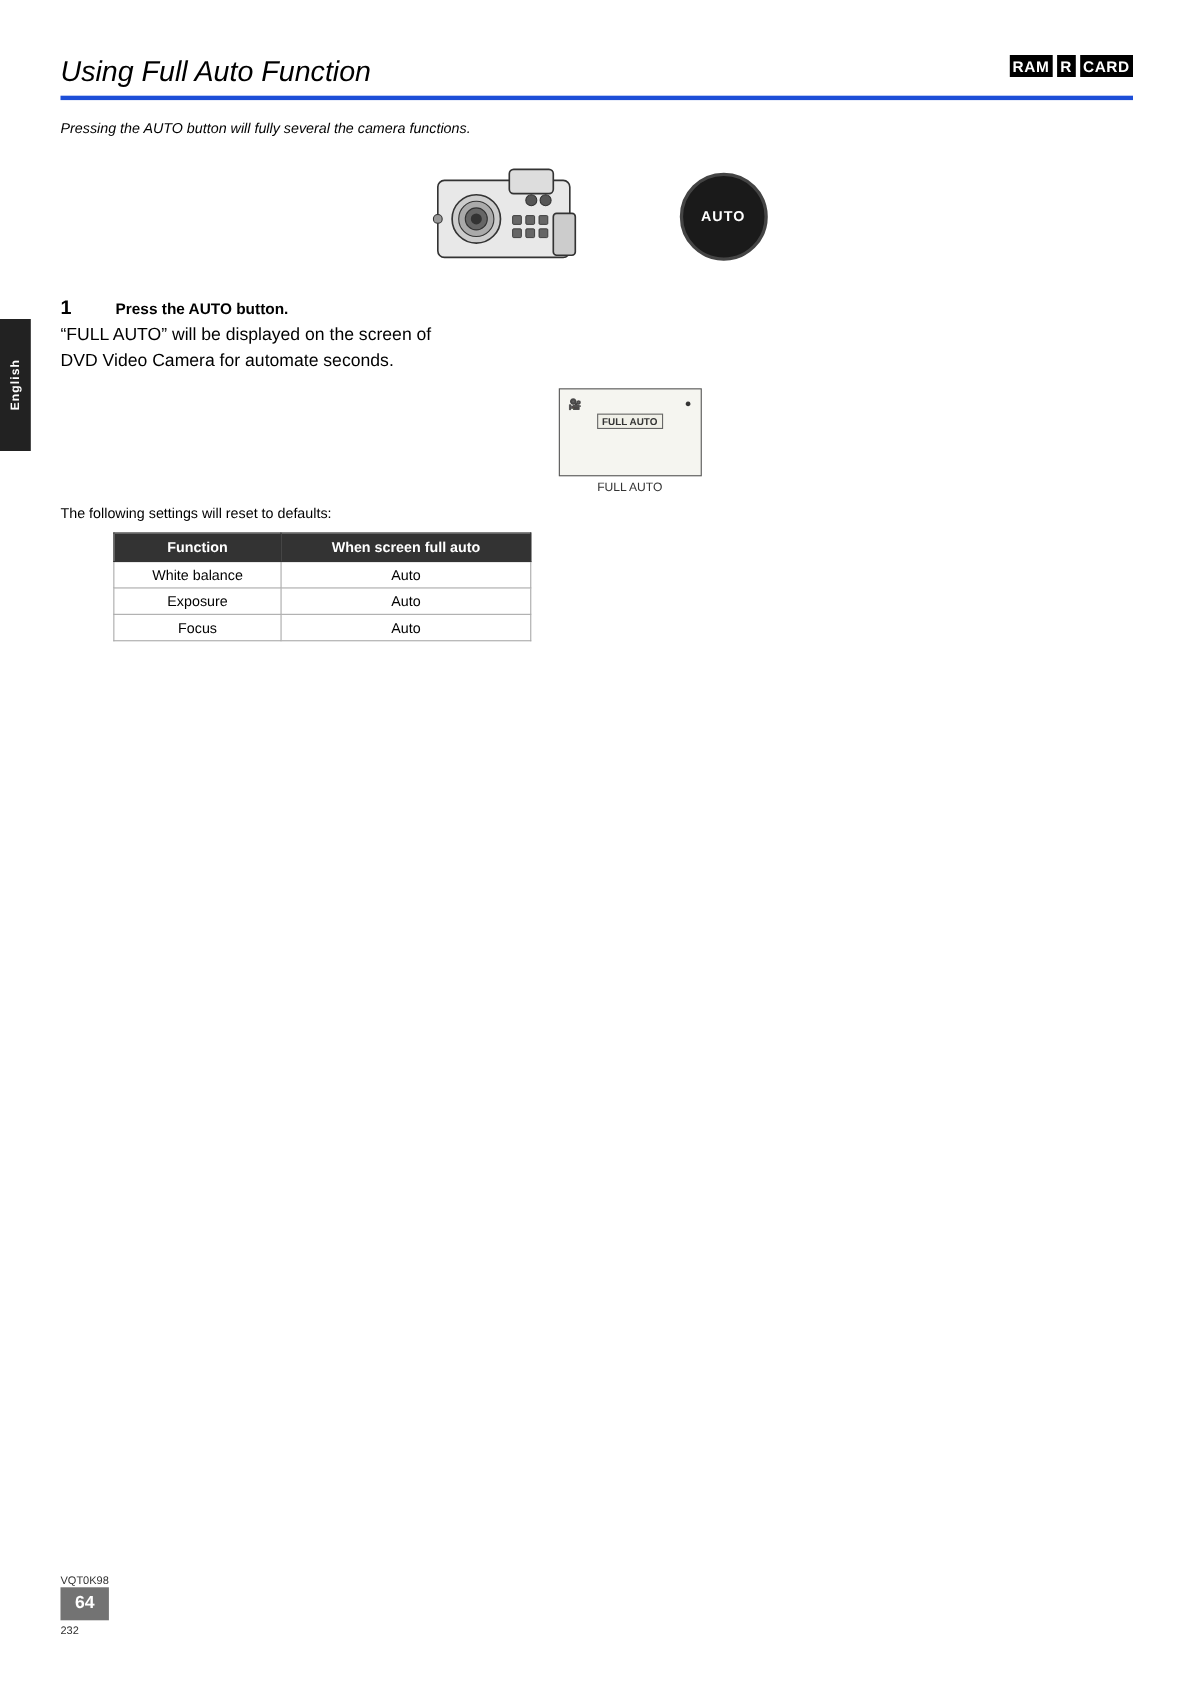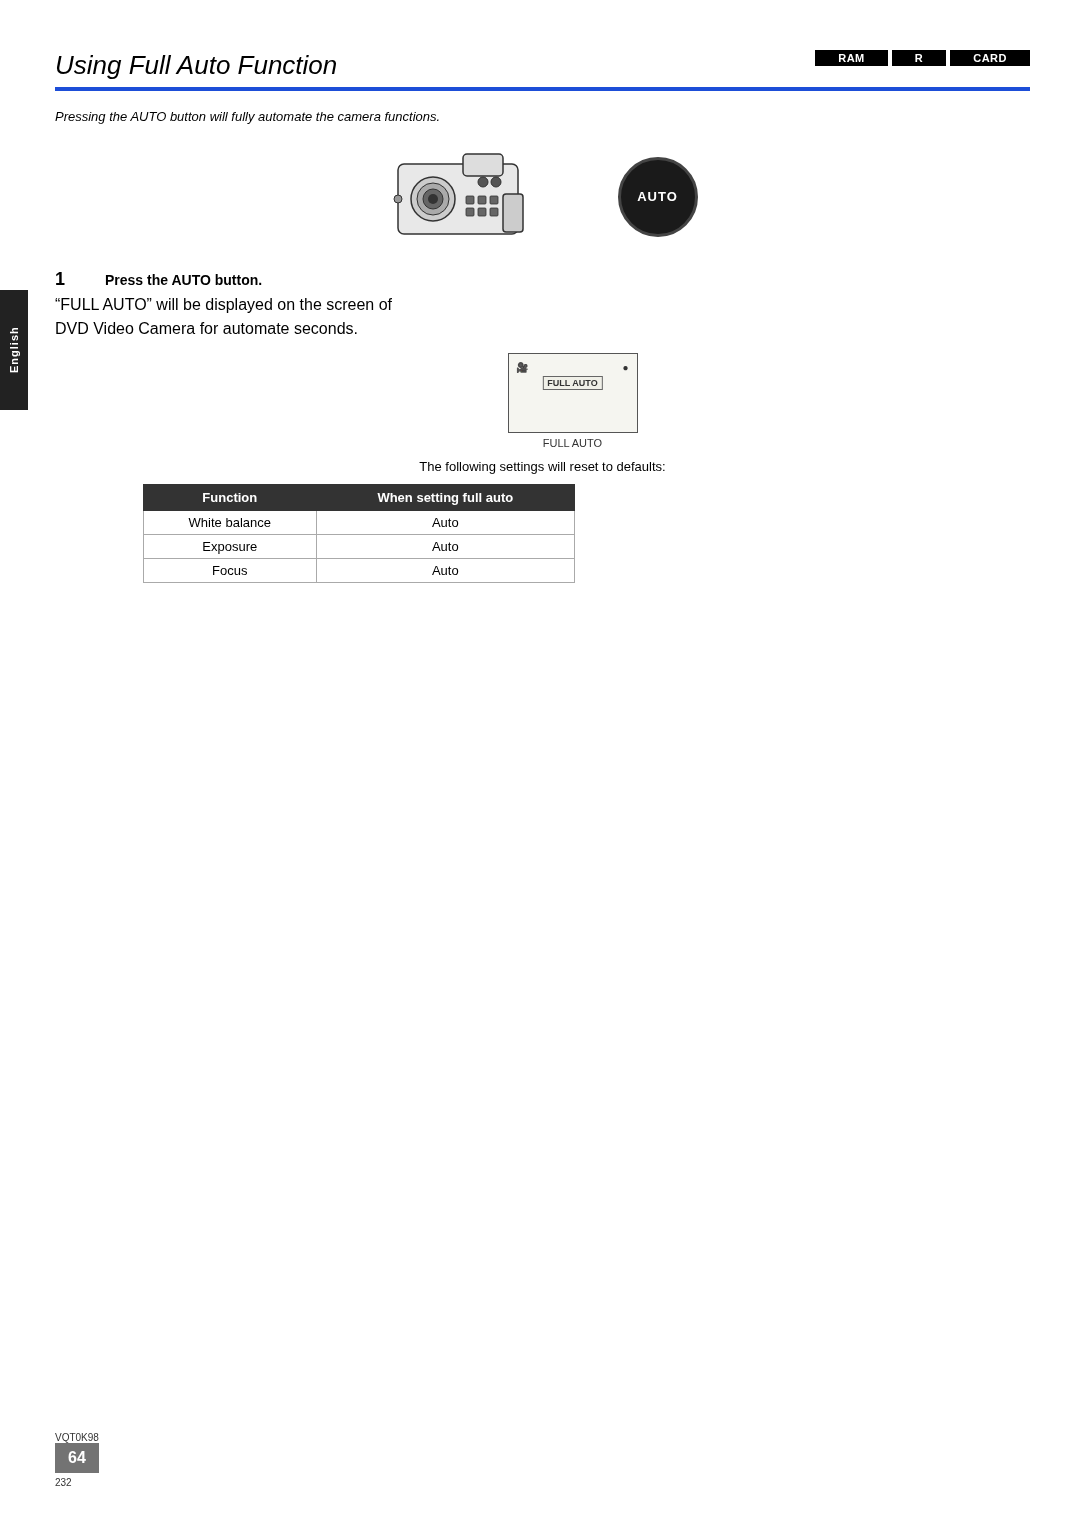--- a/index.html
+++ b/index.html
@@ -48,23 +48,23 @@
       top: 50px;
       right: 50px;
       display: flex;
       gap: 4px;
       align-items: center;
     }
 
     .badge {
       background: #000000;
       color: #ffffff;
-      font-size: 11px;
-      font-weight: bold;
-      padding: 2px 23px;
+      font-size: 14px;
+      font-weight: bold;
+      padding: 2px 3px;
       letter-spacing: 0.5px;
     }
 
     
     .page-title {
       font-size: 26px;
       font-weight: normal;
       font-style: italic;
       border-bottom: 4px solid #1d4ed8;
       padding-bottom: 6px;
@@ -180,29 +180,28 @@
       font-size: 11px;
       margin-top: 4px;
       color: #333;
       text-align: center;
     }
 
     
     .following-text {
       font-size: 13px;
       margin-bottom: 10px;
-      text-align: center;
     }
 
     
     .settings-table {
-      width: 432px;
+      width: 380px;
       border-collapse: collapse;
       font-size: 13px;
-      margin-left: 88px;
+      margin-left: 48px;
     }
 
     .settings-table th {
       background: #333333;
       color: #ffffff;
       padding: 5px 12px;
       text-align: center;
       font-weight: bold;
       font-size: 13px;
       border: 1px solid #333;
@@ -269,21 +268,21 @@
 </div>
 
 <div class="sidebar-label">
   <span>English</span>
 </div>
 
 <div class="main-content">
 
   <div class="page-title">Using Full Auto Function</div>
 
-  <div class="subtitle">Pressing the AUTO button will fully automate the camera functions.</div>
+  <div class="subtitle">Pressing the AUTO button will fully several the camera functions.</div>
 
   <div class="camera-illustration">
 
     <svg class="camera-svg" viewBox="0 0 170 105" xmlns="http://www.w3.org/2000/svg">
 
       <rect x="10" y="20" width="120" height="70" rx="6" fill="#e8e8e8" stroke="#333" stroke-width="1.5"></rect>
 
       <circle cx="45" cy="55" r="22" fill="#ccc" stroke="#333" stroke-width="1.5"></circle>
       <circle cx="45" cy="55" r="16" fill="#aaa" stroke="#333" stroke-width="1"></circle>
       <circle cx="45" cy="55" r="10" fill="#666" stroke="#333" stroke-width="1"></circle>
@@ -331,21 +330,21 @@
     </div>
     <div class="lcd-label">FULL AUTO</div>
   </div>
 
   <div class="following-text" style="margin-left:0; margin-top:10px;">The following settings will reset to defaults:</div>
 
   <table class="settings-table">
     <thead>
       <tr>
         <th>Function</th>
-        <th>When setting full auto</th>
+        <th>When screen full auto</th>
       </tr>
     </thead>
     <tbody>
       <tr>
         <td>White balance</td>
         <td>Auto</td>
       </tr>
       <tr>
         <td>Exposure</td>
         <td>Auto</td>

